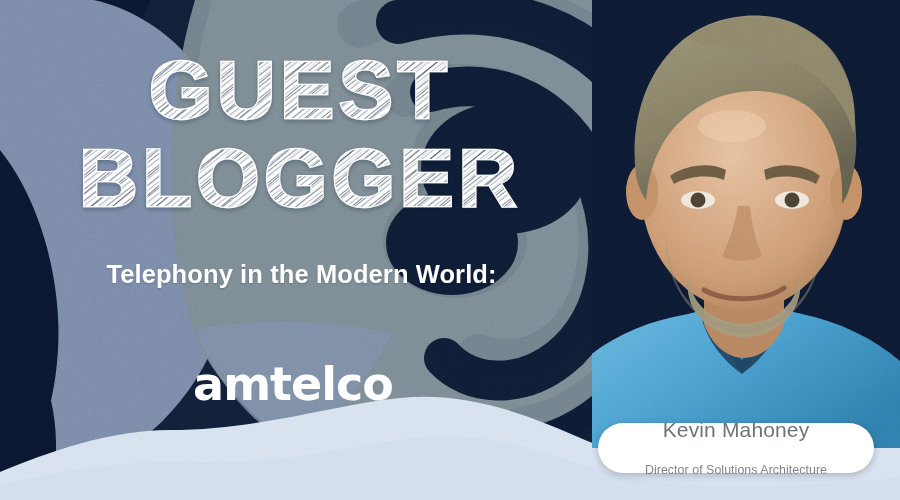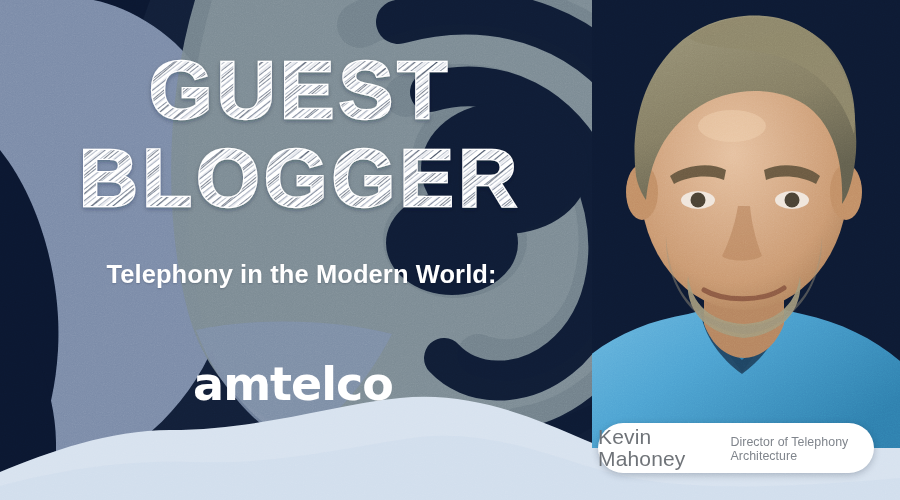--- a/index.html
+++ b/index.html
@@ -69,20 +69,21 @@
 
   
   #name-card {
     position: absolute;
     left: 598px; top: 423px;
     width: 276px; height: 50px;
     background: #ffffff;
     border-radius: 25px;
     box-shadow: 0 2px 7px rgba(12,22,45,.25);
     display: flex;
+    flex-direction: column;
     align-items: center;
     justify-content: center;
     gap: 20px;
   }
   #name-card .nm {
     font-size: 21px;
     color: #6b6f74;
     line-height: 1.05;
     letter-spacing: .15px;
     font-weight: normal;
@@ -263,21 +264,21 @@
   </div>
 
   <div id="brand">
     <svg width="260" height="56" viewBox="0 0 260 56">
       <text x="130" y="42" text-anchor="middle" font-family="'DejaVu Sans', sans-serif" font-size="46" font-weight="bold" letter-spacing="-1" fill="#ffffff">amtelco</text>
     </svg>
   </div>
 
   <div id="name-card">
     <div class="nm">Kevin Mahoney</div>
-    <div class="ttl">Director of Telephony Architecture</div>
+    <div class="ttl">Director of Solutions Architecture</div>
   </div>
 
   <svg id="noise-layer">
     <defs>
       <filter id="grain">
         <feTurbulence type="fractalNoise" baseFrequency="0.9" numOctaves="3" stitchTiles="stitch"></feTurbulence>
         <feColorMatrix type="saturate" values="0"></feColorMatrix>
       </filter>
     </defs>
     <rect width="900" height="500" filter="url(#grain)"></rect>

